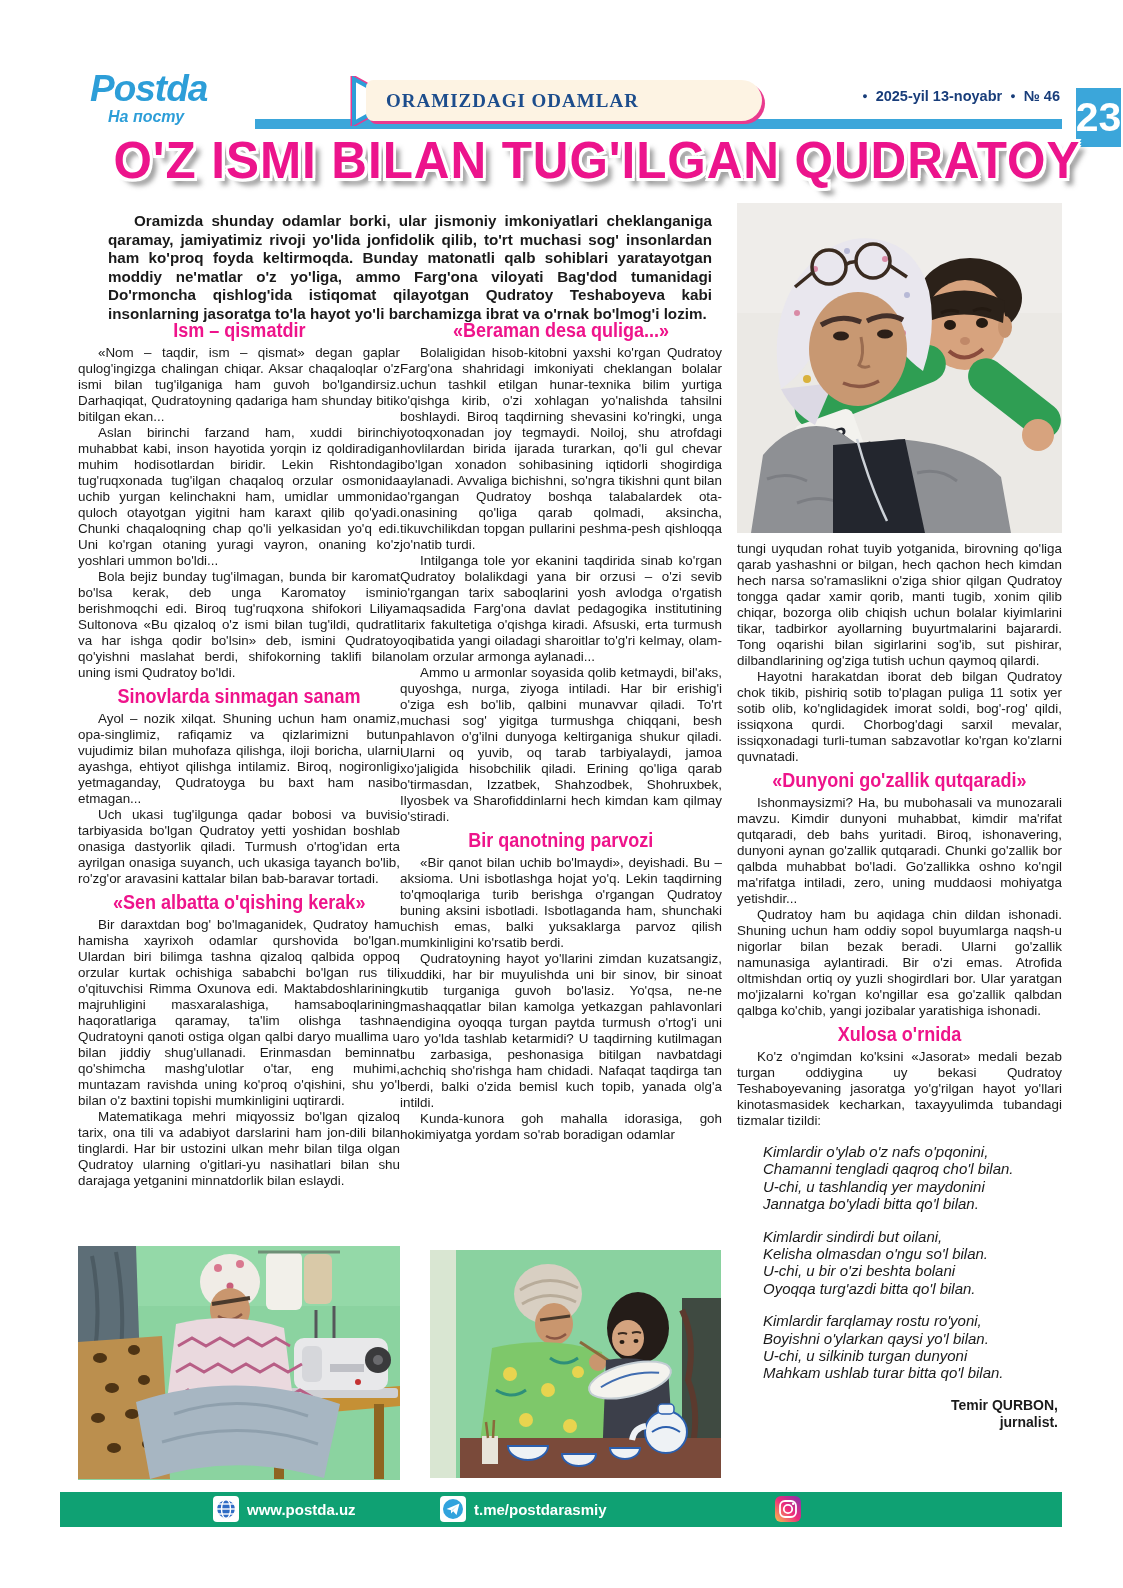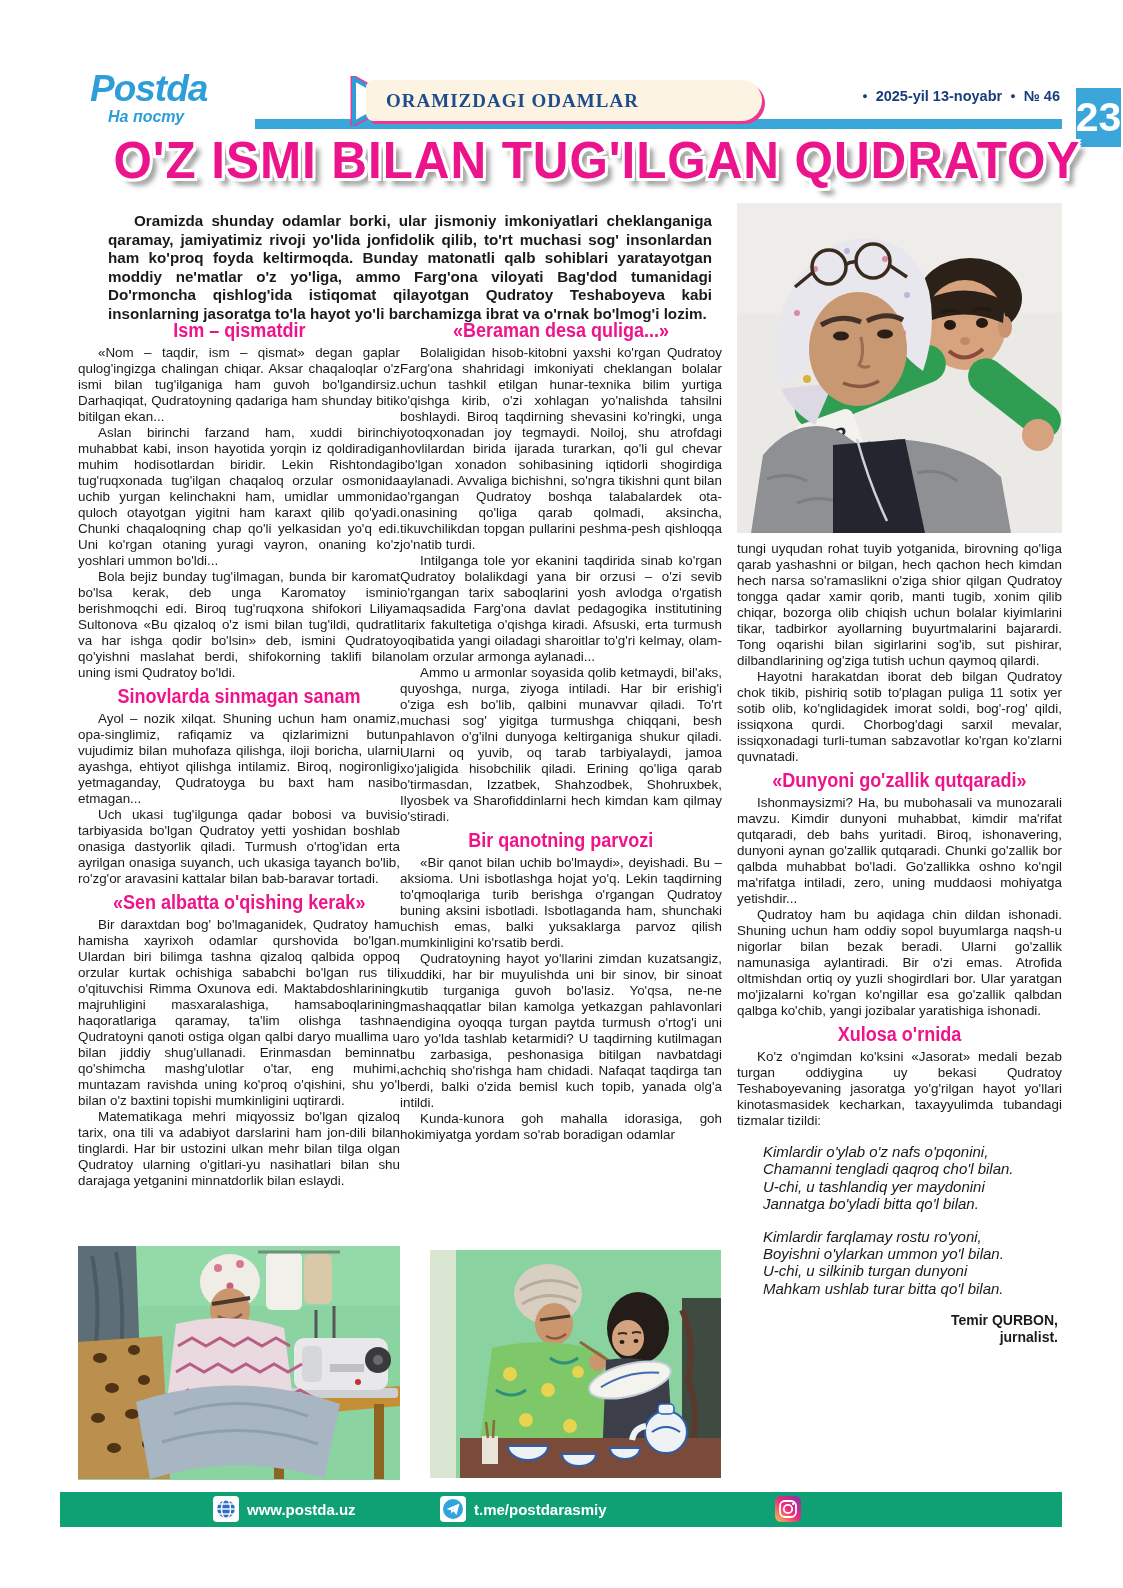--- a/index.html
+++ b/index.html
@@ -185,22 +185,28 @@
     <div class="subhead"><span>Xulosa o'rnida</span></div>
     <p>Ko'z o'ngimdan ko'ksini «Jasorat» medali bezab turgan oddiygina uy bekasi Qudratoy Teshaboyevaning jasoratga yo'g'rilgan hayot yo'llari kinotasmasidek kecharkan, taxayyulimda tubandagi tizmalar tizildi:</p>
     <div class="poem">
       <div class="stanza">
         <p>Kimlardir o'ylab o'z nafs o'pqonini,</p>
         <p>Chamanni tengladi qaqroq cho'l bilan.</p>
         <p>U-chi, u tashlandiq yer maydonini</p>
         <p>Jannatga bo'yladi bitta qo'l bilan.</p>
       </div>
       <div class="stanza">
+        <p>Kimlardir sindirdi but oilani,</p>
+        <p>Kelisha olmasdan o'ngu so'l bilan.</p>
+        <p>U-chi, u bir o'zi beshta bolani</p>
+        <p>Oyoqqa turg'azdi bitta qo'l bilan.</p>
+      </div>
+      <div class="stanza">
         <p>Kimlardir farqlamay rostu ro'yoni,</p>
-        <p>Boyishni o'ylarkan ummon yo'l bilan.</p>
+        <p>Boyishni o'ylarkan qaysi yo'l bilan.</p>
         <p>U-chi, u silkinib turgan dunyoni</p>
         <p>Mahkam ushlab turar bitta qo'l bilan.</p>
       </div>
     </div>
     <div class="byline">
       <div>Temir QURBON,</div>
       <div>jurnalist.</div>
     </div>
   </div>
 

